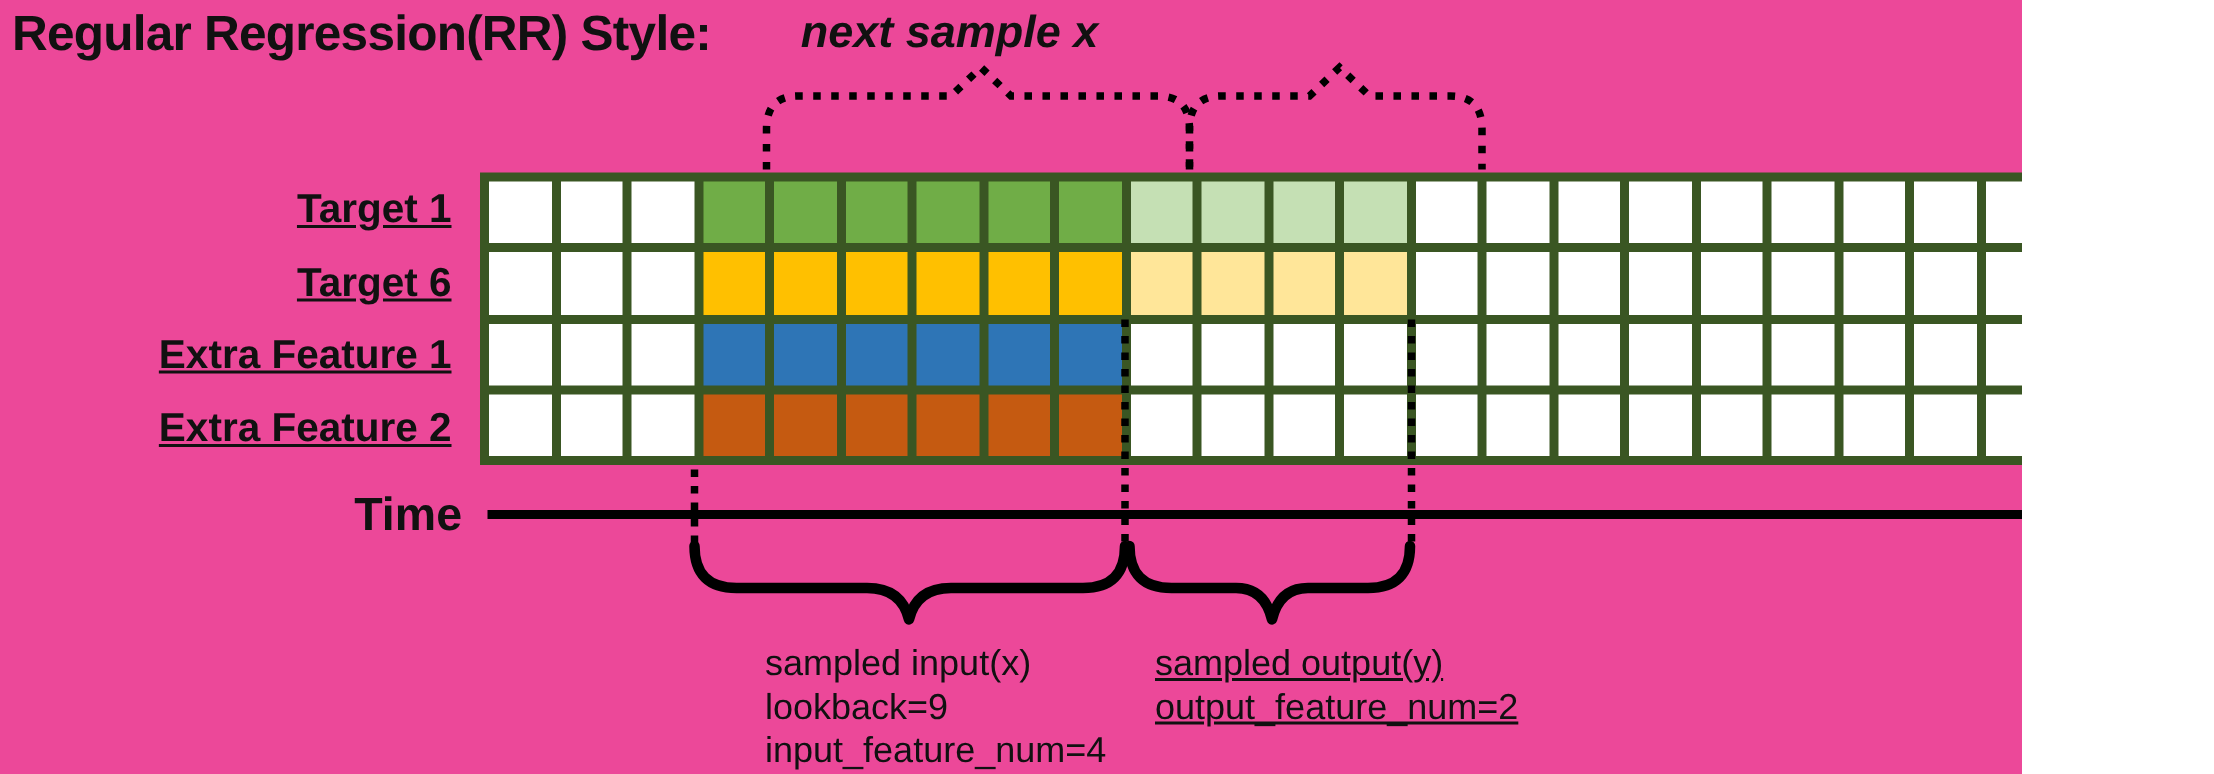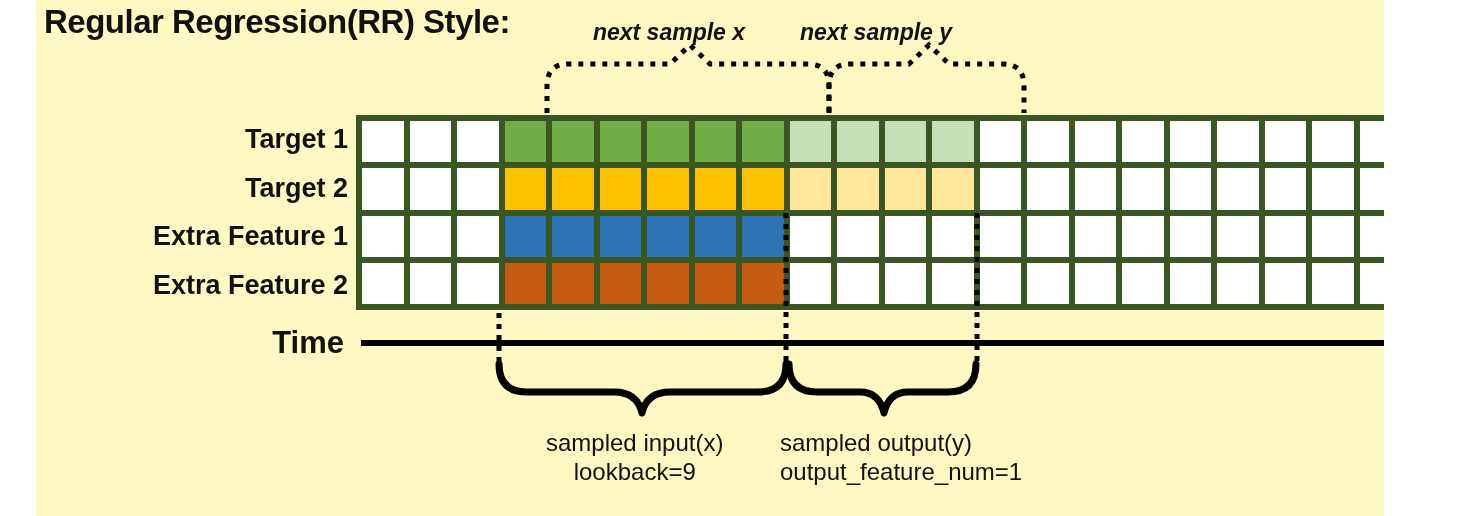--- a/index.html
+++ b/index.html
@@ -1,61 +1,60 @@
 <!DOCTYPE html>
 <html><head>
 <meta charset="utf-8">
 <style>
   html,body{margin:0;padding:0;background:#ffffff;}
   .canvas{
-    position:relative;width:1348px;height:516px;background:#fef9c3;
-    font-family:"Liberation Sans", sans-serif;color:#111;overflow:hidden;margin-left:36px;
+    position:relative;width:1348px;height:516px;background:#ec4899;
+    font-family:"Liberation Sans", sans-serif;color:#111;overflow:hidden;
   }
   .title{
     position:absolute;left:8px;top:3px;font-size:33px;font-weight:bold;
     letter-spacing:-0.5px;white-space:nowrap;
   }
   .annot{
-    position:absolute;top:19px;width:220px;text-align:center;
-    font-size:23px;font-style:italic;font-weight:700;white-space:nowrap;
+    position:absolute;top:5px;width:220px;text-align:center;
+    font-size:30px;font-style:italic;font-weight:700;white-space:nowrap;
   }
   .annot-x{left:523px;}
   .annot-y{left:730px;}
   .row-labels{position:absolute;left:50px;top:0;width:262px;}
   .row-label{
-    position:absolute;right:0;width:262px;text-align:right;
-    font-size:27px;font-weight:bold;white-space:nowrap;line-height:31px;
+    position:absolute;right:11px;width:262px;text-align:right;
+    font-size:27px;font-weight:bold;white-space:nowrap;line-height:31px;text-decoration:underline;
   }
   .grid{
     position:absolute;left:320px;top:115px;width:1146px;height:195px;
     box-sizing:border-box;display:grid;gap:6px;padding:6px;
   }
   .cell{background:#ffffff;}
   .overlay{position:absolute;left:0;top:0;pointer-events:none;}
   .time-label{
     position:absolute;left:210px;top:325px;width:98px;text-align:right;
     font-size:31px;font-weight:bold;
   }
   .caption{position:absolute;top:428px;font-size:24px;line-height:29px;white-space:nowrap;}
-  .caption-input{left:510px;text-align:center;}
-  .caption-output{left:744px;}
+  .caption-input{left:510px;}
+  .caption-output{left:770px;text-decoration:underline;}
 </style>
 </head>
 <body>
 
 <div class="canvas">
 
   <div class="title">Regular Regression(RR) Style:</div>
 
   <div class="annot annot-x">next sample x</div>
-  <div class="annot annot-y">next sample y</div>
 
   <div class="row-labels">
     <div class="row-label" style="top:124px">Target 1</div>
-    <div class="row-label" style="top:173px">Target 2</div>
+    <div class="row-label" style="top:173px">Target 6</div>
     <div class="row-label" style="top:221px">Extra Feature 1</div>
     <div class="row-label" style="top:270px">Extra Feature 2</div>
   </div>
 
   <div class="grid" id="grid" style="background: rgb(58, 86, 35); grid-template-columns: repeat(24, 1fr);">
       <div class="cell" style="background: rgb(255, 255, 255);"></div>
       <div class="cell" style="background: rgb(255, 255, 255);"></div>
       <div class="cell" style="background: rgb(255, 255, 255);"></div>
       <div class="cell" style="background: rgb(112, 173, 71);"></div>
       <div class="cell" style="background: rgb(112, 173, 71);"></div>
@@ -168,20 +167,21 @@
     <path d="M 463 364 Q 463 392 491 392 H 578 Q 601 392 606 413 Q 611 392 634 392 H 722 Q 750 392 750 364" fill="none" stroke="#000" stroke-width="7" stroke-linecap="round" stroke-linejoin="round"></path>
 
     <path d="M 753 364 Q 753 392 781 392 H 824 Q 843 392 848 413 Q 853 392 872 392 H 912 Q 940 392 940 364" fill="none" stroke="#000" stroke-width="7" stroke-linecap="round" stroke-linejoin="round"></path>
   </svg>
 
   <div class="time-label">Time</div>
 
   <div class="caption caption-input">
     <div>sampled input(x)</div>
     <div>lookback=9</div>
+    <div>input_feature_num=4</div>
   </div>
 
   <div class="caption caption-output">
     <div>sampled output(y)</div>
-    <div>output_feature_num=1</div>
+    <div>output_feature_num=2</div>
   </div>
 
 </div>
 
 </body></html>

